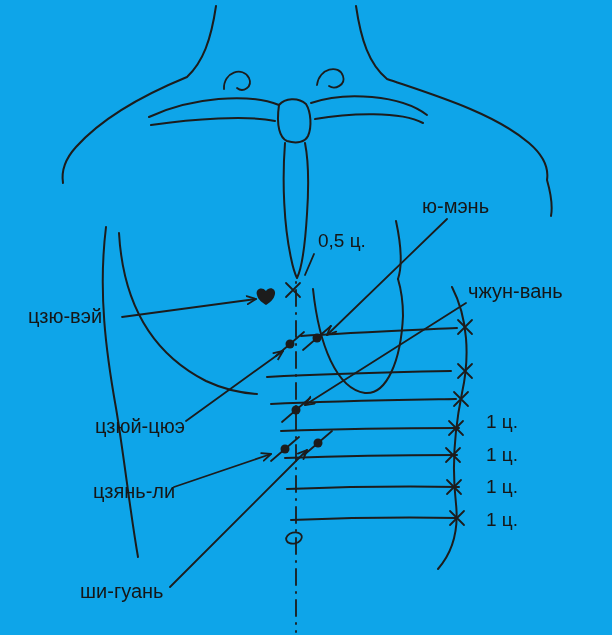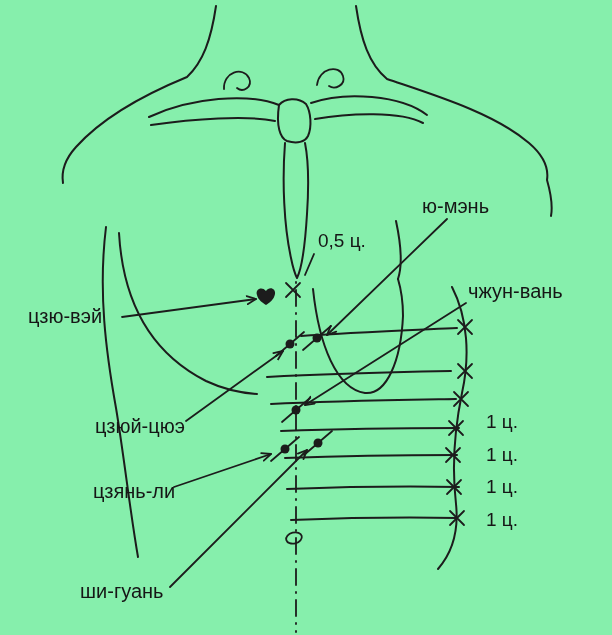--- a/index.html
+++ b/index.html
@@ -4,21 +4,21 @@
 <style>
   html, body {
     margin: 0;
     padding: 0;
     background: #ffffff;
   }
   .stage {
     position: relative;
     width: 612px;
     height: 635px;
-    background: #86efac;
+    background: #0ea5e9;
     overflow: hidden;
   }
   svg { display: block; }
   .ink {
     stroke: #1c1c1c;
     stroke-width: 2;
     fill: none;
     stroke-linecap: round;
     stroke-linejoin: round;
   }

